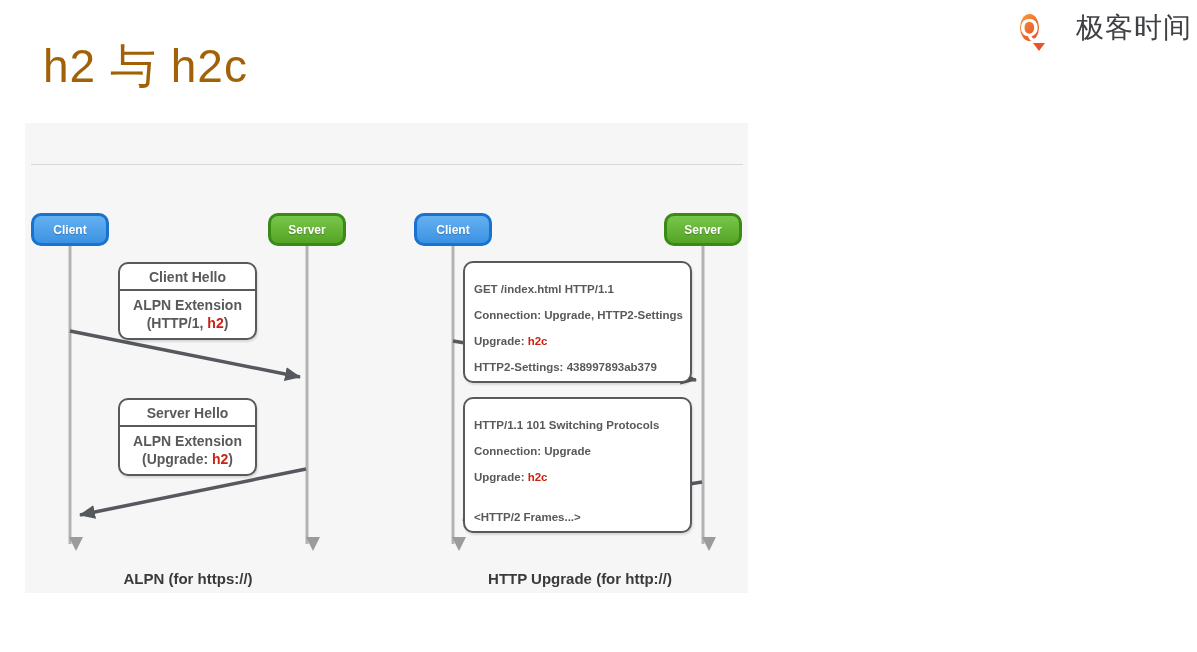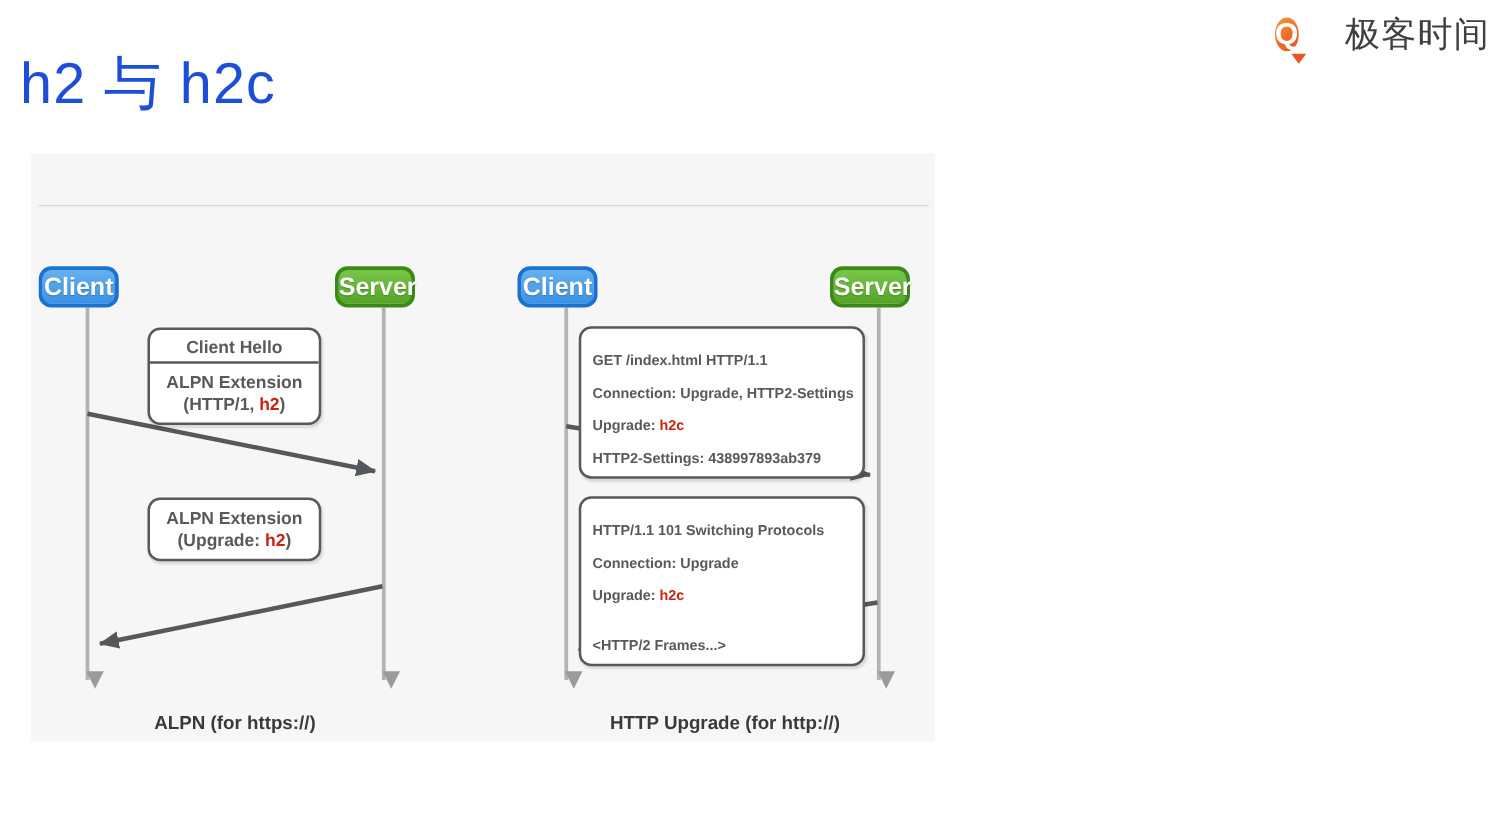--- a/index.html
+++ b/index.html
@@ -1,43 +1,43 @@
 <!DOCTYPE html>
 <html><head>
 <meta charset="utf-8">
 <style>
   * { margin:0; padding:0; box-sizing:border-box; }
   html,body { width:1197px; height:652px; background:#ffffff; overflow:hidden;
               font-family:"Liberation Sans","DejaVu Sans",sans-serif; }
   .stage { position:relative; width:1197px; height:652px; background:#ffffff; }
 
   
-  .slide-title { position:absolute; left:16px; top:36px; font-size:46px; font-weight:300;
-                 color:#1d4ed8; letter-spacing:1px; }
+  .slide-title { position:absolute; left:43px; top:36px; font-size:46px; font-weight:300;
+                 color:#a16207; letter-spacing:1px; }
 
   
   .logo { position:absolute; left:1020px; top:9px; display:flex; align-items:center; gap:7px; }
   .logo-icon { position:relative; width:37px; height:37px; }
   .logo-circle { width:37px; height:37px; border-radius:50%;
                  background:linear-gradient(135deg,#f6a045 0%,#ee6a2b 55%,#e8542a 100%);
                  color:#ffffff; font-weight:bold; font-size:24px; line-height:35px;
                  text-align:center; }
   .logo-tail { position:absolute; left:13px; bottom:-4px; width:0; height:0;
                border-left:6px solid transparent; border-right:6px solid transparent;
                border-top:8px solid #e8542a; }
   .logo-text { font-size:28px; font-weight:500; color:#3f4043; letter-spacing:1px;margin-left:12px; }
 
   
   .panel { position:absolute; left:25px; top:123px; width:723px; height:470px; background:#f6f6f7; }
   .panel-title { position:absolute; left:7px; top:5px; font-size:27px; font-weight:bold; color:#1b6fc5; }
   .panel-rule { position:absolute; left:6px; right:5px; top:41px; border-top:1px solid #d8d8d8; }
 
   
-  .badge { position:absolute; width:64px; height:33px; border-radius:10px;
-           color:#ffffff; font-size:20px; font-weight:bold; text-align:center; line-height:28px;
+  .badge { position:absolute; width:78px; height:33px; border-radius:10px;
+           color:#ffffff; font-size:12px; font-weight:bold; text-align:center; line-height:28px;
            text-shadow:0 1px 1px rgba(0,0,0,.25); z-index:3; }
   .badge.blue  { background:linear-gradient(#65b1f1,#3b92e3); border:3px solid #1a72cf; }
   .badge.green { background:linear-gradient(#79c74a,#54a426); border:3px solid #3a8a18; }
 
   
   .msgbox { position:absolute; background:#ffffff; border:2px solid #58595b; border-radius:10px;
             z-index:2; box-shadow:1px 2px 2px rgba(0,0,0,.12); overflow:hidden; }
   .msgbox .head { font-size:14px; font-weight:bold; color:#58595b; text-align:center;
                   padding:5px 4px 4px; border-bottom:2px solid #58595b; }
   .msgbox .body { font-size:14px; font-weight:bold; color:#58595b; text-align:center;
@@ -101,20 +101,21 @@
 
   <div class="msgbox" style="left:118px; top:262px; width:139px;">
     <div class="head">Client Hello</div>
     <div class="body">
       <span>ALPN Extension</span><br>
       <span>(HTTP/1, </span><span class="hl">h2</span><span>)</span>
     </div>
   </div>
 
   <div class="msgbox" style="left:118px; top:398px; width:139px;">
+    <div class="head">Server Hello</div>
     <div class="body">
       <span>ALPN Extension</span><br>
       <span>(Upgrade: </span><span class="hl">h2</span><span>)</span>
     </div>
   </div>
 
   <div class="caption" style="left:58px; top:570px; width:260px;">ALPN (for https://)</div>
 
   <div class="badge blue" style="left:414px; top:213px;">Client</div>
   <div class="badge green" style="left:664px; top:213px;">Server</div>

